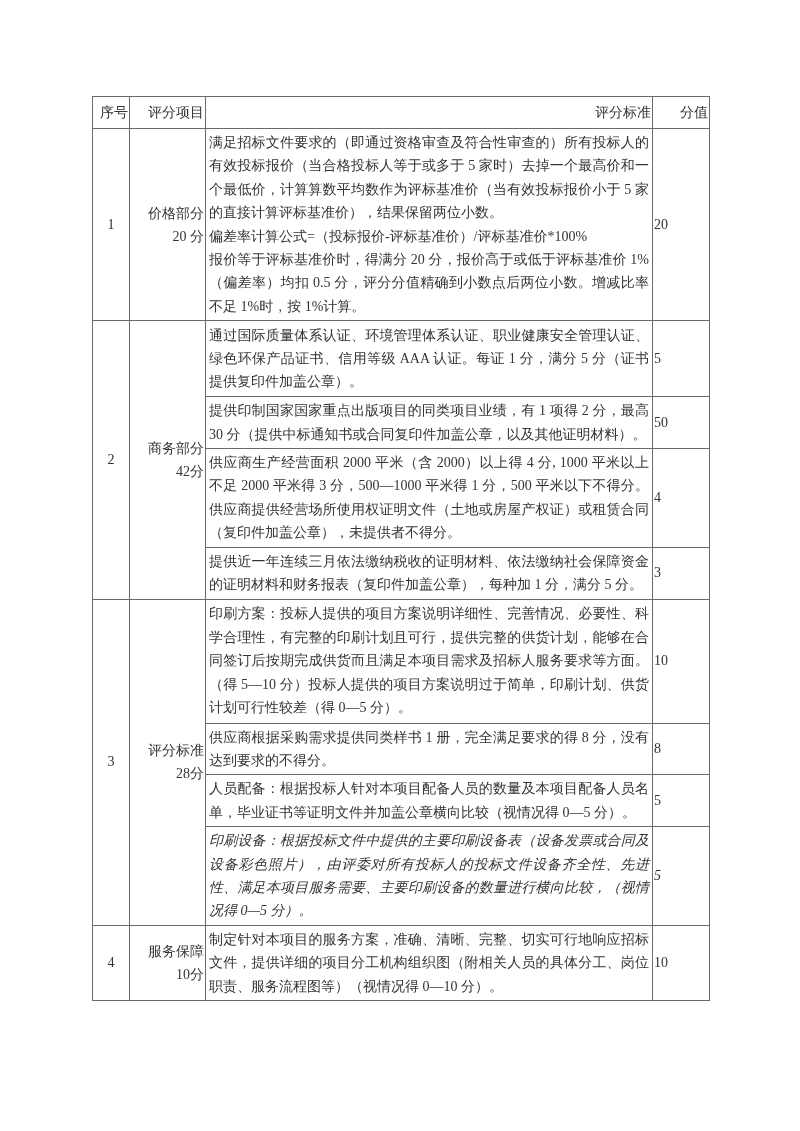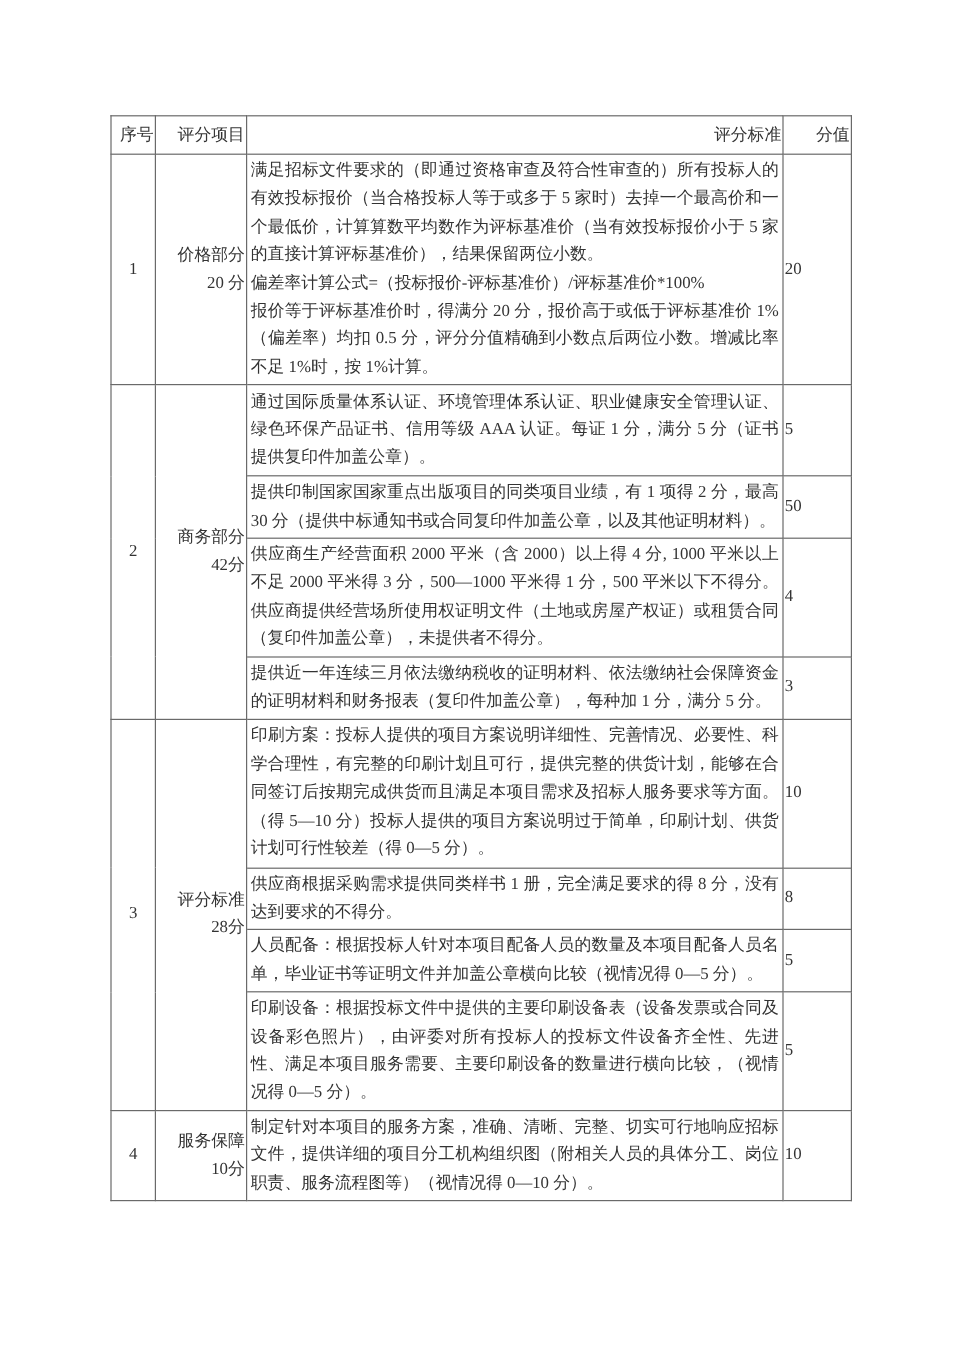--- a/index.html
+++ b/index.html
@@ -32,21 +32,21 @@
 
   tr.h-header { height: 32px; }
   tr.h-s1  { height: 186px; }
   tr.h-2a  { height: 76px; }
   tr.h-2b  { height: 48px; }
   tr.h-2c  { height: 95px; margin-left: 38px; }
   tr.h-2d  { height: 50px; }
   tr.h-3a  { height: 124px; }
   tr.h-3b  { height: 49px; margin-left: 44px; }
   tr.h-3c  { height: 48px; margin-left: 24px; }
-  tr.h-3d  { height: 92px; }
+  tr.h-3d  { height: 92px; font-style: italic; }
   tr.h-s4  { height: 66px; }
 </style>
 </head>
 <body>
 
 <table class="score-table">
   <colgroup>
     <col style="width:37px">
     <col style="width:76px">
     <col style="width:447px">

